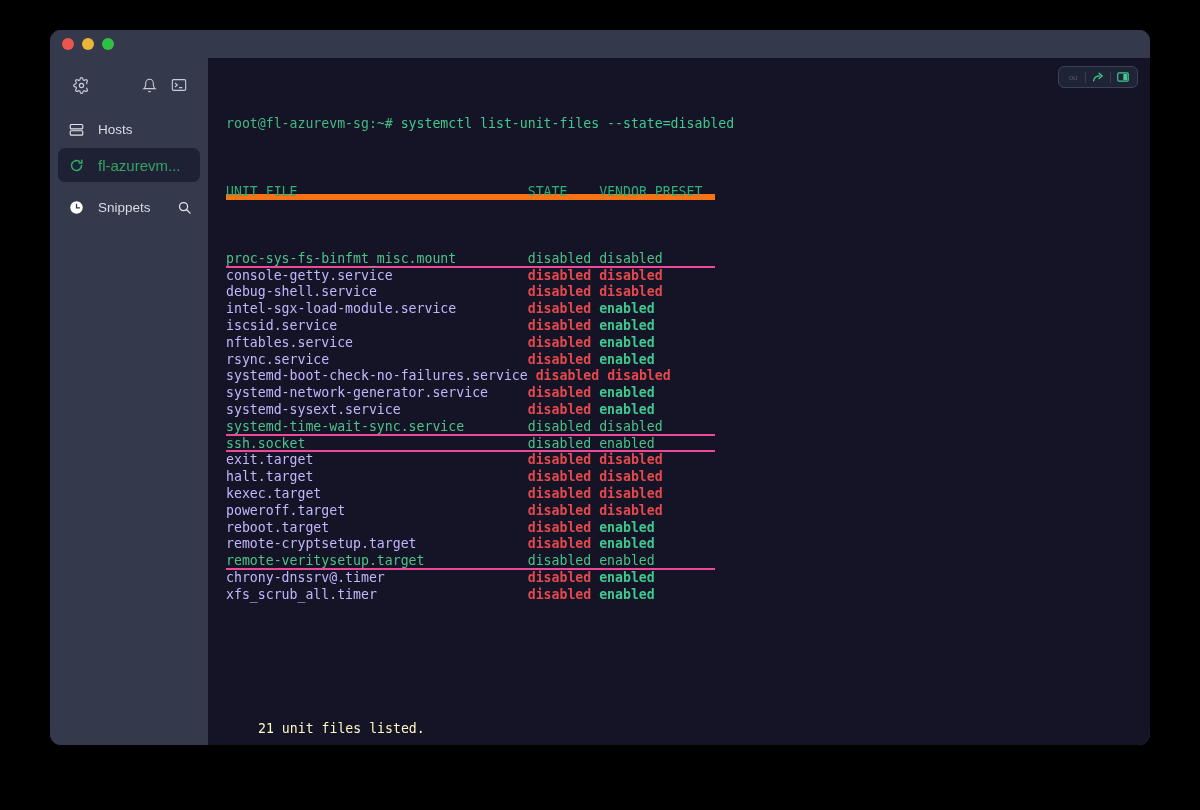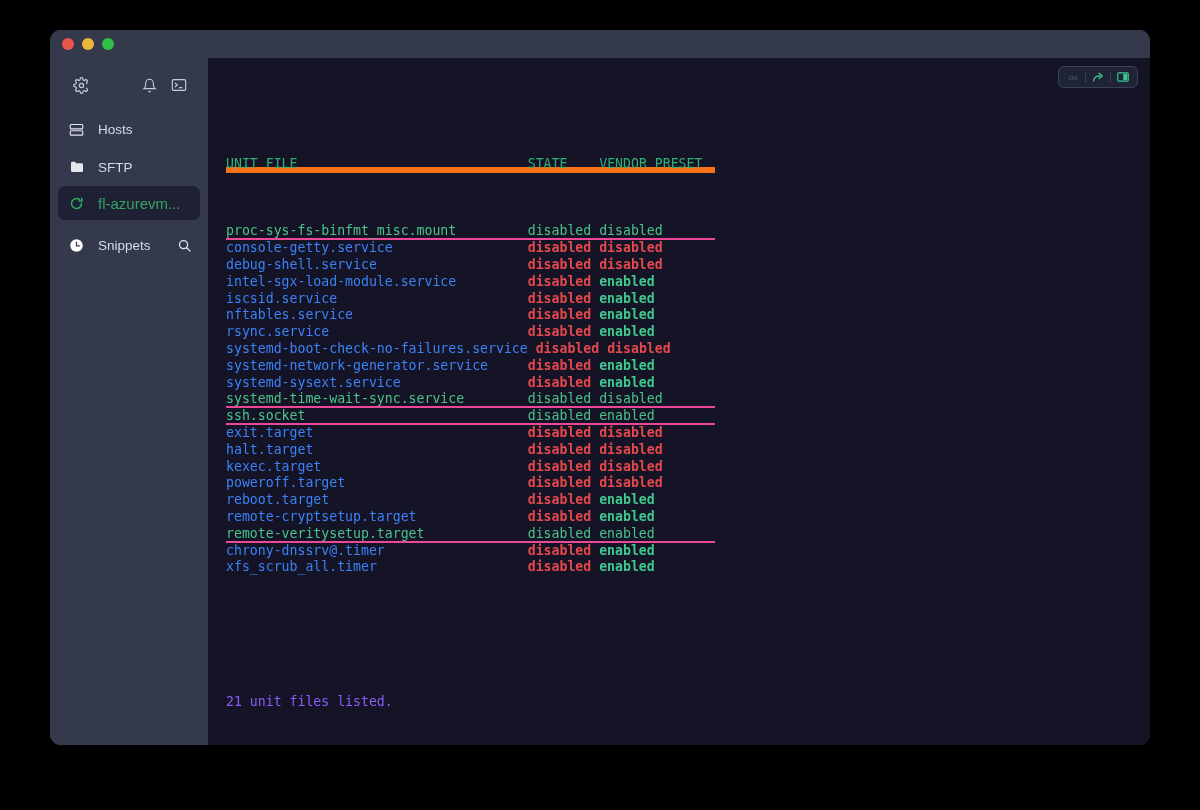--- a/index.html
+++ b/index.html
@@ -165,41 +165,41 @@
     align-items: center;
     justify-content: center;
     width: 18px; height: 18px;
     color: #e3e6ed;
   }
 
   
   .terminal {
     flex: 1;
     background: #141426;
-    padding: 31px 0 0 18px;
+    padding: 8px 0 0 18px;
     overflow: hidden;
     position: relative;
   }
 
   .term-text {
     font-family: "DejaVu Sans Mono", "Liberation Mono", monospace;
     font-size: 13.2px;
     line-height: 16.8px;
     white-space: pre;
     color: #2fb57a;
   }
 
   .ln { display: block; height: 16.8px; }
 
   .c-prompt   { color: #44b883; }
   .c-cmd      { color: #3fc98f; }
-  .c-unit     { color: #3b82f6; }
+  .c-unit     { color: #c4b5fd; }
   .c-disabled { color: #e5484d; font-weight: bold; }
   .c-enabled  { color: #3fc98f; font-weight: bold; }
-  .c-dim      { color: #8b5cf6; }
+  .c-dim      { color: #fef9c3; margin-left: 32px; }
 
   
   .ln.u {
     border-bottom: 2px solid #ec4899;
     width: 489px;
     height: 16.8px;
   }
   .ln.u .c-unit,
   .ln.u .c-disabled,
   .ln.u .c-enabled {
@@ -263,28 +263,20 @@
                 <rect x="2" y="14" width="20" height="7" rx="1.5"></rect>
                 <line x1="6" y1="7.5" x2="6.01" y2="7.5"></line>
                 <line x1="9" y1="7.5" x2="9.01" y2="7.5"></line>
                 <line x1="6" y1="17.5" x2="6.01" y2="17.5"></line>
                 <line x1="9" y1="17.5" x2="9.01" y2="17.5"></line>
               </svg>
             </span>
             <span class="sb-txt">Hosts</span>
           </div>
 
-          <div class="sb-item">
-            <span class="sb-ico">
-              <svg width="16" height="16" viewBox="0 0 24 24" fill="currentColor">
-                <path d="M3 6a1.8 1.8 0 0 1 1.8-1.8h4.1l1.9 2.2h8.4A1.8 1.8 0 0 1 21 8.2v9.6A1.8 1.8 0 0 1 19.2 19.6H4.8A1.8 1.8 0 0 1 3 17.8z"></path>
-              </svg>
-            </span>
-            <span class="sb-txt">SFTP</span>
-          </div>
 
 
 
           <div class="sb-item session">
             <span class="sb-ico">
               <svg width="15" height="15" viewBox="0 0 24 24" fill="none" stroke="currentColor" stroke-width="2.4" stroke-linecap="round">
                 <path d="M20 12a8 8 0 1 1-3.2-6.4"></path>
                 <polyline points="20.5,3.5 20.5,8 16,8" fill="none"></polyline>
               </svg>
             </span>
@@ -328,20 +320,21 @@
           <span class="tt-btn">
             <svg width="14" height="14" viewBox="0 0 24 24" fill="none" stroke="#3fc98f" stroke-width="2">
               <rect x="3" y="5" width="18" height="14" rx="2"></rect>
               <rect x="12.5" y="6.8" width="6.8" height="10.4" rx="1" fill="#3fc98f" stroke="none"></rect>
             </svg>
           </span>
         </div>
 
         <div class="term-text">
 
+          <span class="ln"><span class="c-prompt">root@fl-azurevm-sg:~#</span><span class="c-cmd"> systemctl list-unit-files --state=disabled</span></span>
 
           <span class="ln hdr"><span>UNIT FILE</span><span id="hp1">                             </span><span>STATE</span><span id="hp2">    </span><span>VENDOR PRESET</span></span>
 
           <span id="rows"><span class="ln u"><span class="c-unit">proc-sys-fs-binfmt_misc.mount         </span><span class="c-disabled">disabled </span><span class="c-disabled">disabled</span></span><span class="ln"><span class="c-unit">console-getty.service                 </span><span class="c-disabled">disabled </span><span class="c-disabled">disabled</span></span><span class="ln"><span class="c-unit">debug-shell.service                   </span><span class="c-disabled">disabled </span><span class="c-disabled">disabled</span></span><span class="ln"><span class="c-unit">intel-sgx-load-module.service         </span><span class="c-disabled">disabled </span><span class="c-enabled">enabled</span></span><span class="ln"><span class="c-unit">iscsid.service                        </span><span class="c-disabled">disabled </span><span class="c-enabled">enabled</span></span><span class="ln"><span class="c-unit">nftables.service                      </span><span class="c-disabled">disabled </span><span class="c-enabled">enabled</span></span><span class="ln"><span class="c-unit">rsync.service                         </span><span class="c-disabled">disabled </span><span class="c-enabled">enabled</span></span><span class="ln"><span class="c-unit">systemd-boot-check-no-failures.service </span><span class="c-disabled">disabled </span><span class="c-disabled">disabled</span></span><span class="ln"><span class="c-unit">systemd-network-generator.service     </span><span class="c-disabled">disabled </span><span class="c-enabled">enabled</span></span><span class="ln"><span class="c-unit">systemd-sysext.service                </span><span class="c-disabled">disabled </span><span class="c-enabled">enabled</span></span><span class="ln u"><span class="c-unit">systemd-time-wait-sync.service        </span><span class="c-disabled">disabled </span><span class="c-disabled">disabled</span></span><span class="ln u"><span class="c-unit">ssh.socket                            </span><span class="c-disabled">disabled </span><span class="c-enabled">enabled</span></span><span class="ln"><span class="c-unit">exit.target                           </span><span class="c-disabled">disabled </span><span class="c-disabled">disabled</span></span><span class="ln"><span class="c-unit">halt.target                           </span><span class="c-disabled">disabled </span><span class="c-disabled">disabled</span></span><span class="ln"><span class="c-unit">kexec.target                          </span><span class="c-disabled">disabled </span><span class="c-disabled">disabled</span></span><span class="ln"><span class="c-unit">poweroff.target                       </span><span class="c-disabled">disabled </span><span class="c-disabled">disabled</span></span><span class="ln"><span class="c-unit">reboot.target                         </span><span class="c-disabled">disabled </span><span class="c-enabled">enabled</span></span><span class="ln"><span class="c-unit">remote-cryptsetup.target              </span><span class="c-disabled">disabled </span><span class="c-enabled">enabled</span></span><span class="ln u"><span class="c-unit">remote-veritysetup.target             </span><span class="c-disabled">disabled </span><span class="c-enabled">enabled</span></span><span class="ln"><span class="c-unit">chrony-dnssrv@.timer                  </span><span class="c-disabled">disabled </span><span class="c-enabled">enabled</span></span><span class="ln"><span class="c-unit">xfs_scrub_all.timer                   </span><span class="c-disabled">disabled </span><span class="c-enabled">enabled</span></span></span>
 
           <span class="ln"> </span>
 
           <span class="ln"><span class="c-dim">21 unit files listed.</span></span>
 
           

